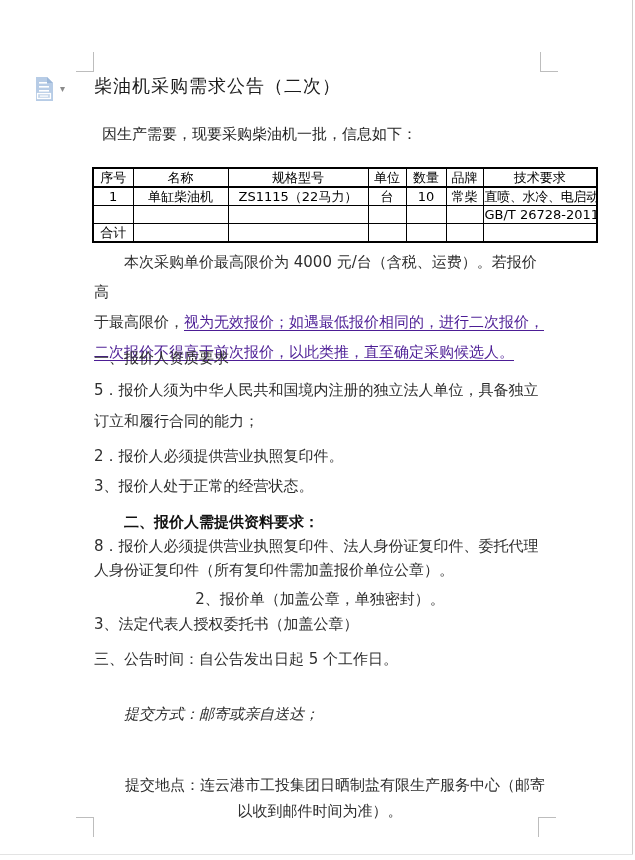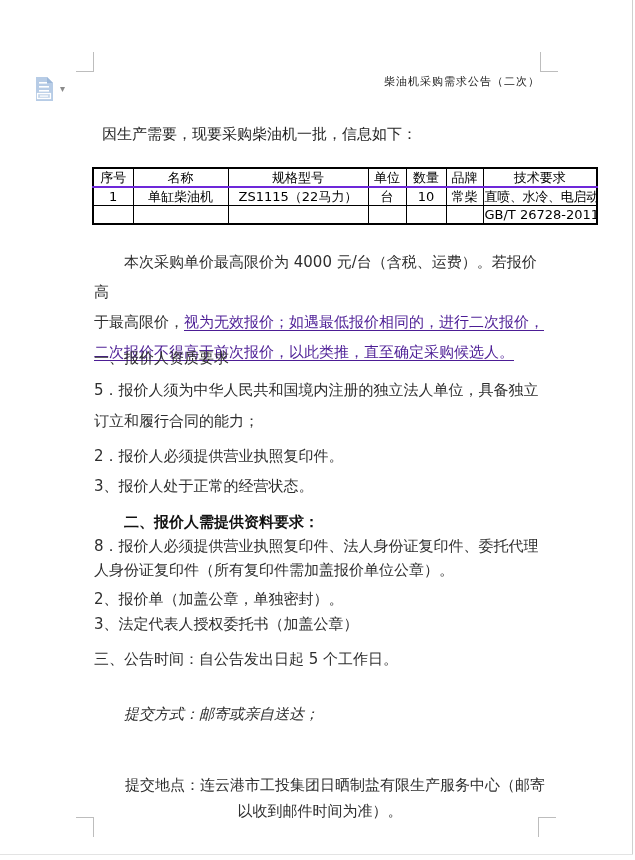--- a/index.html
+++ b/index.html
@@ -15,47 +15,47 @@
   .cropmark { width:18px; height:20px; }
   .cm-tl { left:76px; top:52px; border-right:1px solid #bdbdbd; border-bottom:1px solid #bdbdbd; }
   .cm-tr { left:540px; top:52px; border-left:1px solid #bdbdbd; border-bottom:1px solid #bdbdbd; }
   .cm-bl { left:76px; top:817px; border-right:1px solid #bdbdbd; border-top:1px solid #bdbdbd; }
   .cm-br { left:538px; top:817px; border-left:1px solid #bdbdbd; border-top:1px solid #bdbdbd; }
   
   .paste-btn { left:34px; top:76px; width:36px; height:27px; cursor:pointer; }
   .paste-glyph { position:absolute; left:0; top:0; }
   .paste-caret { position:absolute; left:26px; top:8px; font-size:10px; color:#8a8a8a; line-height:10px; }
   
-  .title { left:94px; top:74px; width:446px; text-align:right; font-size:11px; color:#1c1c1c; letter-spacing:1px; }
+  .title { left:94px; top:74px; width:446px; text-align:left; font-size:18px; color:#1c1c1c; letter-spacing:1px; }
   .intro { left:94px; top:123px; font-size:15px; color:#242424; line-height:22px;margin-left:8px; }
   .para { width:452px; font-size:15px; color:#2e2e2e; white-space:pre-line; }
   .indent2 { text-indent:2em; }
   .p-price { left:94px; top:247px; line-height:30px; }
   .p-price .blue { color:#4c1d95; text-decoration:underline; text-decoration-thickness:1px; text-underline-offset:3px; }
   .s1-h { left:94px; top:347px; line-height:22px; }
   .s1-i1 { left:94px; top:375px; line-height:31px; }
   .s1-i2 { left:94px; top:441px; line-height:31px; }
   .s1-i3 { left:94px; top:471px; line-height:31px; }
   .s2-h { left:94px; top:511px; line-height:22px; font-weight:bold; color:#111; }
   .s2-i1 { left:94px; top:534px; line-height:24px; }
-  .s2-i2 { left:94px; top:587px; line-height:24px; }
+  .s2-i2 { left:94px; top:587px; line-height:24px;text-align:center; }
   .s2-i3 { left:94px; top:612px; line-height:24px; }
   .s3-h { left:94px; top:648px; line-height:22px; }
   .s3-m { left:94px; top:703px; line-height:22px;font-style:italic; }
   .s3-l { left:94px; top:772px; line-height:26px;text-align:center; }
   
   .spec-table-wrap { left:92px; top:167px; }
   table.spec { border-collapse:collapse; table-layout:fixed; width:504px; background:#fff; }
   table.spec { border:2px solid #000; }
   table.spec th, table.spec td {
     border:1px solid #000; height:18px; padding:0 1px; text-align:center;
     font-size:13px; font-weight:normal; color:#000; line-height:17px;
     white-space:nowrap; overflow:hidden;
   }
-  table.spec thead th { border-bottom:2px solid #6d28d9; }
+  table.spec thead th { border-bottom:2px solid #000000; }
   td.red { color:#ff0000; }
   td.tech { font-size:11.5px; letter-spacing:-0.3px; }
   td.gbt { font-size:12px; letter-spacing:0; }
 </style>
 </head>
 <body>
 
 <div class="abs edge-right"></div>
 <div class="abs edge-bottom"></div>
 <div class="abs cropmark cm-tl"></div>
@@ -115,20 +115,29 @@
       </tr>
       <tr>
         <td></td>
         <td></td>
         <td></td>
         <td></td>
         <td></td>
         <td></td>
         <td class="gbt">GB/T 26728-2011</td>
       </tr>
+      <tr>
+        <td>合计</td>
+        <td></td>
+        <td></td>
+        <td></td>
+        <td></td>
+        <td></td>
+        <td></td>
+      </tr>
     </tbody>
   </table>
 </div>
 
 <div class="abs para indent2 p-price"><span>本次采购单价最高限价为 4000 元/台（含税、运费）。若报价高
 于最高限价，</span><span class="blue">视为无效报价；如遇最低报价相同的，进行二次报价，
 二次报价不得高于前次报价，以此类推，直至确定采购候选人。</span></div>
 
 <div class="abs para s1-h">一、报价人资质要求</div>
 <div class="abs para s1-i1">5．报价人须为中华人民共和国境内注册的独立法人单位，具备独立

